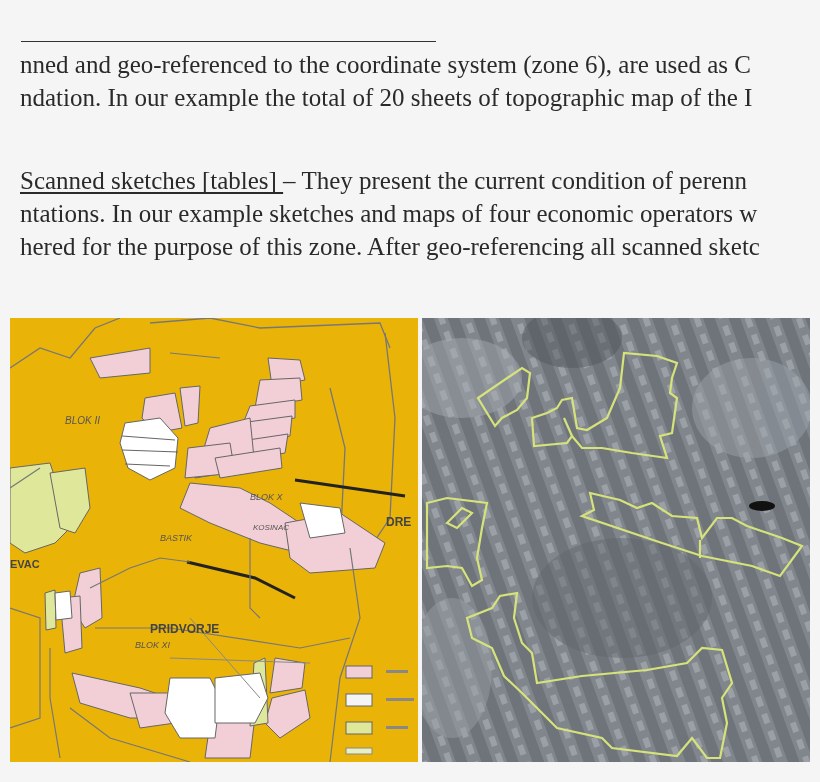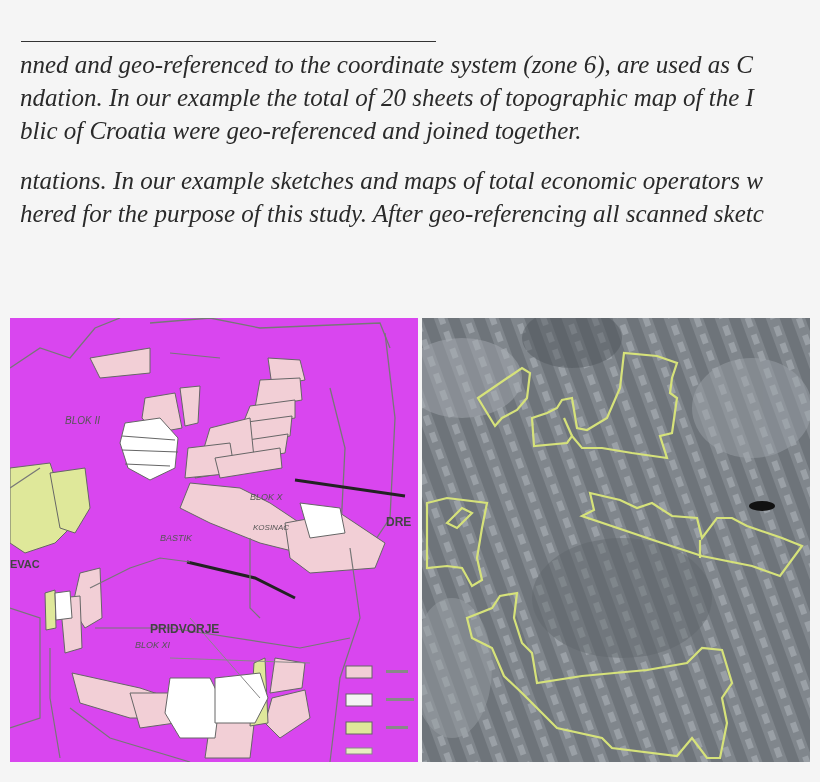--- a/index.html
+++ b/index.html
@@ -2,44 +2,44 @@
 <html><head>
 <meta charset="utf-8">
 <style>
   html,body{margin:0;padding:0;}
   body{width:820px;height:782px;background:#f5f5f5;position:relative;overflow:hidden;
        font-family:"Liberation Serif","DejaVu Serif",serif;color:#2a2a2a;}
   .text-block{position:absolute;left:10px;top:0;width:900px;font-size:25px;line-height:34px;white-space:nowrap;}
   .cut-line{position:absolute;left:11px;top:41px;width:415px;height:1px;background:#333;}
   .p1{position:absolute;left:10px;top:48px;}
   .p2{position:absolute;left:10px;top:164px;}
-  .line{display:block;height:33px;font-style:italic;}
+  .line{display:block;height:33px;}
   .u{text-decoration:underline;text-underline-offset:3px;}
   .fig{position:absolute;top:318px;height:444px;}
-  #sketch{left:10px;width:408px;background:#d946ef;}
+  #sketch{left:10px;width:408px;background:#eab308;}
   #aerial{left:422px;width:388px;background:#7d8288;}
   svg{display:block;}
   .lbl{font-family:"Liberation Sans","DejaVu Sans",sans-serif;font-weight:bold;fill:#444;}
   .lbl-i{font-family:"Liberation Sans","DejaVu Sans",sans-serif;font-style:italic;fill:#555;}
 </style>
 </head>
 <body>
 
 <div class="text-block">
   <div class="cut-line"></div>
 
   <div class="p1">
     <span class="line">nned and geo-referenced to the coordinate system (zone 6), are used as C</span>
     <span class="line">ndation. In our example the total of 20 sheets of topographic map of the I</span>
-    <span class="line">blic of Croatia were geo-referenced and joined together.</span>
   </div>
 
   <div class="p2">
-    <span class="line">ntations. In our example sketches and maps of total economic operators w</span>
-    <span class="line">hered for the purpose of this study. After geo-referencing all scanned sketc</span>
+    <span class="line"><span class="u">Scanned sketches [tables] </span><span>– They present the current condition of perenn</span></span>
+    <span class="line">ntations. In our example sketches and maps of four economic operators w</span>
+    <span class="line">hered for the purpose of this zone. After geo-referencing all scanned sketc</span>
   </div>
 </div>
 
 <div class="fig" id="sketch">
   <svg width="408" height="444" viewBox="0 0 408 444">
     <g fill="none" stroke="#777" stroke-width="1.3">
 
       <path d="M0 50 L30 30 L60 40 L85 10 L110 0"></path>
       <path d="M140 5 L200 0 L250 10 L370 5 L380 30"></path>
       <path d="M375 15 L385 100 L380 200 L360 230"></path>

